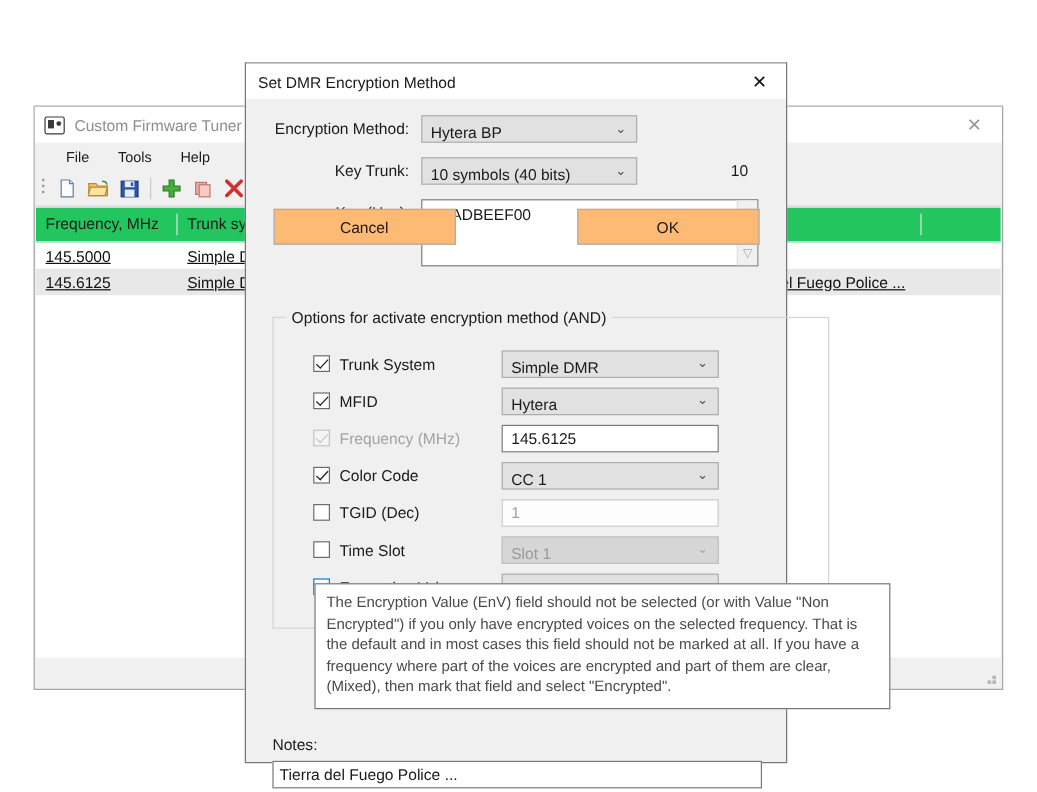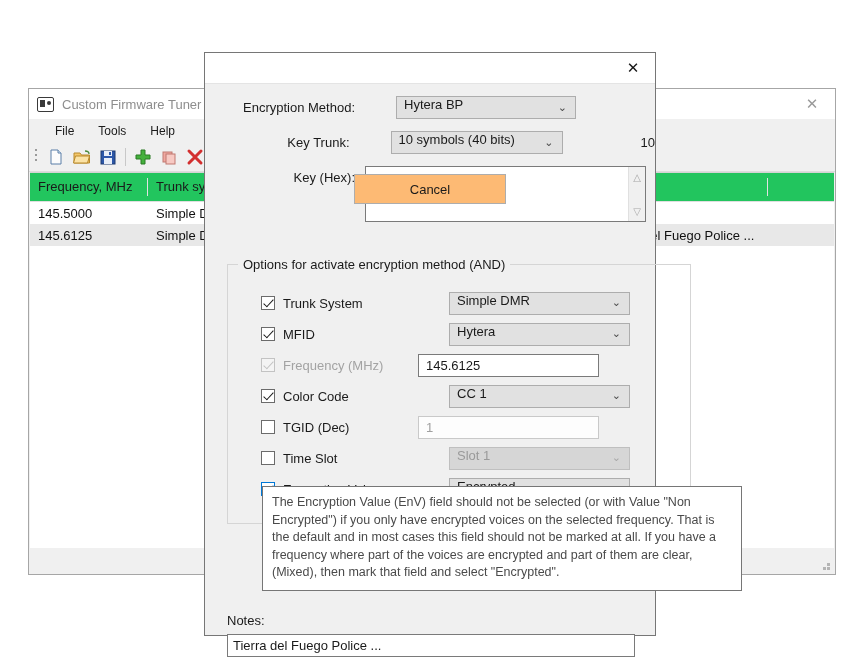--- a/index.html
+++ b/index.html
@@ -147,20 +147,21 @@
     border-right: 1px solid #e2e2e2;
     height: 18px;
     line-height: 18px;
     overflow: hidden;
     white-space: nowrap;
   }
   .list-row {
     display: flex;
     height: 22px;
     align-items: center;
+    text-decoration: underline;
   }
   .list-row.selected { background: #e8e8e8; }
   .list-row .cell {
     font-size: 13px;
     color: #111;
     padding-left: 8px;
     box-sizing: border-box;
     white-space: nowrap;
     overflow: hidden;
   }
@@ -222,42 +223,41 @@
     color: #141414;
     font-family: "DejaVu Sans", sans-serif;
   }
 
   .dlg-body { position: relative; padding: 0; }
 
   .form-row {
     display: flex;
     align-items: center;
     margin-top: 12px;
-    padding-left: 32px;
+    padding-left: 18px;
   }
   .form-label {
     width: 128px;
     text-align: right;
     padding-right: 10px;
     font-size: 13px;
     color: #1a1a1a;
     box-sizing: border-box;
   }
   .combo {
     position: relative;
     background: #e1e1e1;
     border: 1px solid #adadad;
     height: 23px;
     box-sizing: border-box;
     display: flex;
-    align-items: flex-start;
+    align-items: flex-end;
     padding-left: 7px;
     font-size: 13px;
     color: #1a1a1a;
-    margin-left: 31px;
   }
   .combo .chev {
     position: absolute;
     right: 8px; top: 50%;
     transform: translateY(-55%);
     color: #4a4a4a;
     font-size: 11px;
     font-family: "DejaVu Sans", sans-serif;
   }
   .combo.disabled { background: #d6d6d6; color: #9a9a9a; border-color: #bfbfbf; }
@@ -548,20 +548,21 @@
       <i style="right:0; bottom:0;"></i>
       <i style="right:4px; bottom:0;"></i>
       <i style="right:0; bottom:4px;"></i>
     </span>
   </div>
 </div>
 
 <div class="dialog">
 
   <div class="dlg-titlebar">
+    <span class="dlg-title-text">Set DMR Encryption Method</span>
     <span class="dlg-close">✕</span>
   </div>
 
   <div class="dlg-body">
 
     <div class="form-row">
       <span class="form-label">Encryption Method:</span>
       <span class="combo w180">
         <span>Hytera BP</span>
         <span class="chev">⌄</span>
@@ -669,17 +670,18 @@
 
     <div class="notes-row">
       <span class="notes-label">Notes:</span>
     </div>
     <div class="notes-input">
       <span>Tierra del Fuego Police ...</span>
     </div>
 
     <div class="dlg-buttons">
       <span class="btn">Cancel</span>
+      <span class="btn">OK</span>
     </div>
   </div>
 </div>
 
 <div class="tooltip">The Encryption Value (EnV) field should not be selected (or with Value "Non Encrypted") if you only have encrypted voices on the selected frequency. That is the default and in most cases this field should not be marked at all. If you have a frequency where part of the voices are encrypted and part of them are clear, (Mixed), then mark that field and select "Encrypted".</div>
 
 </body></html>

